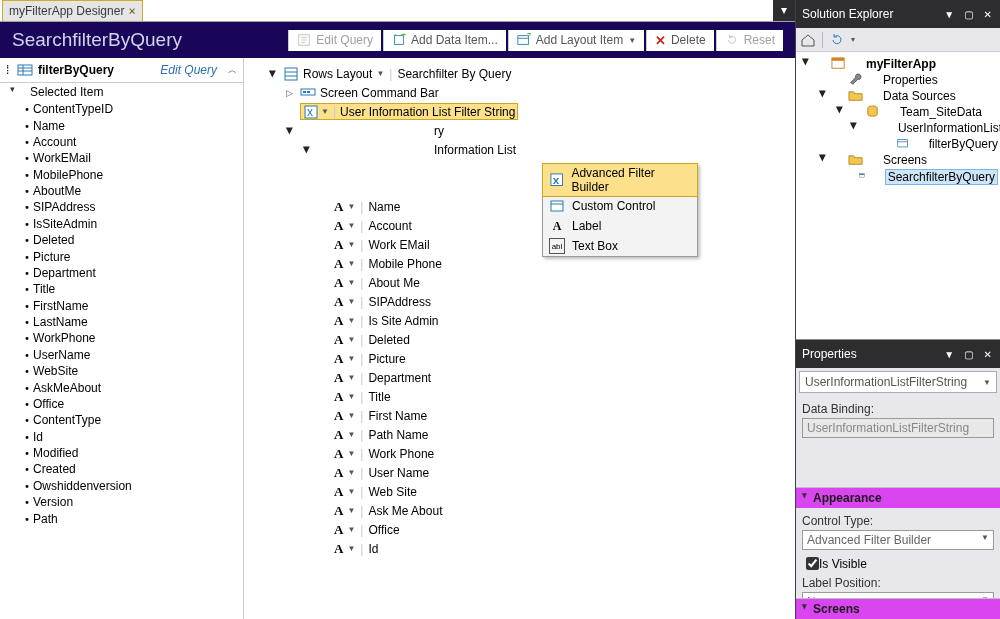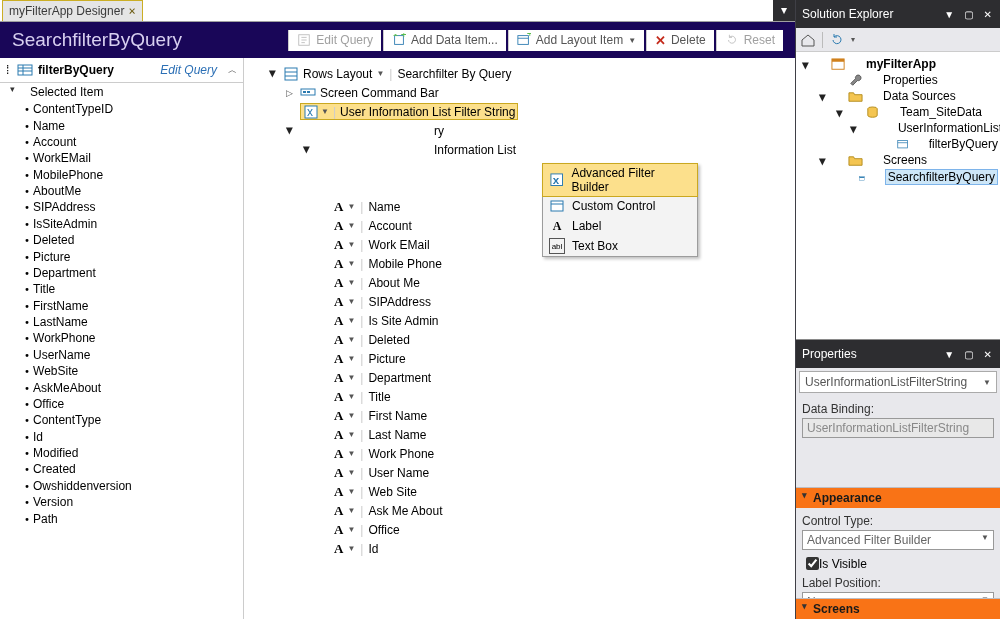--- a/index.html
+++ b/index.html
@@ -52,34 +52,34 @@
 .ctx-item{display:flex;align-items:center;gap:7px;padding:2px 6px}
 .ctx-item.hov{background:#fce08c;border:1px solid #caa820;margin:-1px}
 .ctx-ic{width:16px;height:16px;display:inline-flex;align-items:center;justify-content:center;font-family:"Times New Roman",serif;font-weight:bold}
 
 .right-dock{width:205px;display:flex;flex-direction:column;background:#e8e8ec;border-left:1px solid #3f3f46}
 .panel-header{height:28px;background:#2d2d30;color:#fff;display:flex;align-items:center;padding:0 6px;gap:6px}
 .panel-header .spacer{margin-left:auto}
 .pin-icon,.x-icon{font-size:10px;cursor:pointer;padding:0 2px}
 .expl-toolbar{height:24px;background:#e8e8ec;border-bottom:1px solid #ccc;display:flex;align-items:center;padding:0 4px;gap:6px}
 .expl-tree{flex:1;background:#fff;overflow:auto;padding:4px 2px 4px 4px}
-.ex-row{display:flex;align-items:flex-end;gap:20px;padding:1px 0;white-space:nowrap}
+.ex-row{display:flex;align-items:flex-start;gap:20px;padding:1px 0;white-space:nowrap}
 .ex-caret{width:11px;font-size:9px;color:#555;text-align:center}
 .ex-caret.open{transform:rotate(90deg);color:#222}
 .ex-ic{width:15px;height:13px;display:inline-flex;align-items:center;justify-content:center}
 .ex-sel{background:#cde6f7;border:1px solid #7eb4ea;padding:0 2px}
 .folder{fill:#f4c551;stroke:#b38c1d}
 .prop-panel{display:flex;flex-direction:column;background:#e8e8ec;border-top:1px solid #8a8a8a}
 .prop-name-row{height:22px;background:#fff;border:1px solid #aaa;margin:3px;display:flex;align-items:center;padding:0 5px;color:#555}
 .prop-body{overflow:auto;padding:4px 6px;flex:1}
 .prop-label{color:#333;padding:2px 0}
 .prop-box{background:#fff;border:1px solid #999;padding:2px 4px;color:#666;margin-bottom:4px}
 .prop-box.dis{background:#e8e8e8;color:#888}
 .prop-drop{display:flex;justify-content:space-between}
-.section-hdr{background:#f97316;border-top:1px solid #bdbdc3;padding:3px 4px;font-weight:600;color:#1a1a1a;display:flex;align-items:center;gap:4px}
+.section-hdr{background:#d946ef;border-top:1px solid #bdbdc3;padding:3px 4px;font-weight:600;color:#1a1a1a;display:flex;align-items:center;gap:4px}
 .chk-row{display:flex;align-items:center;padding:3px 4px}
 .chk-row input{accent-color:#333}
 .i0{padding-left:0px}.i1{padding-left:17px}.i2{padding-left:34px}.i3{padding-left:51px}.i4{padding-left:68px}
 </style>
 </head>
 <body>
 
 <div class="main-area">
 
   <div class="tab-bar">
@@ -329,21 +329,21 @@
               <span class="A-glyph">A</span>
               <span class="drop-caret">▼</span>
               <span class="row-sep">|</span>
               <span>First Name</span>
             </div>
             <div class="tree-row i3">
               <span class="t-caret"></span>
               <span class="A-glyph">A</span>
               <span class="drop-caret">▼</span>
               <span class="row-sep">|</span>
-              <span>Last Name</span>
+              <span>Path Name</span>
             </div>
             <div class="tree-row i3">
               <span class="t-caret"></span>
               <span class="A-glyph">A</span>
               <span class="drop-caret">▼</span>
               <span class="row-sep">|</span>
               <span>Work Phone</span>
             </div>
             <div class="tree-row i3">
               <span class="t-caret"></span>

